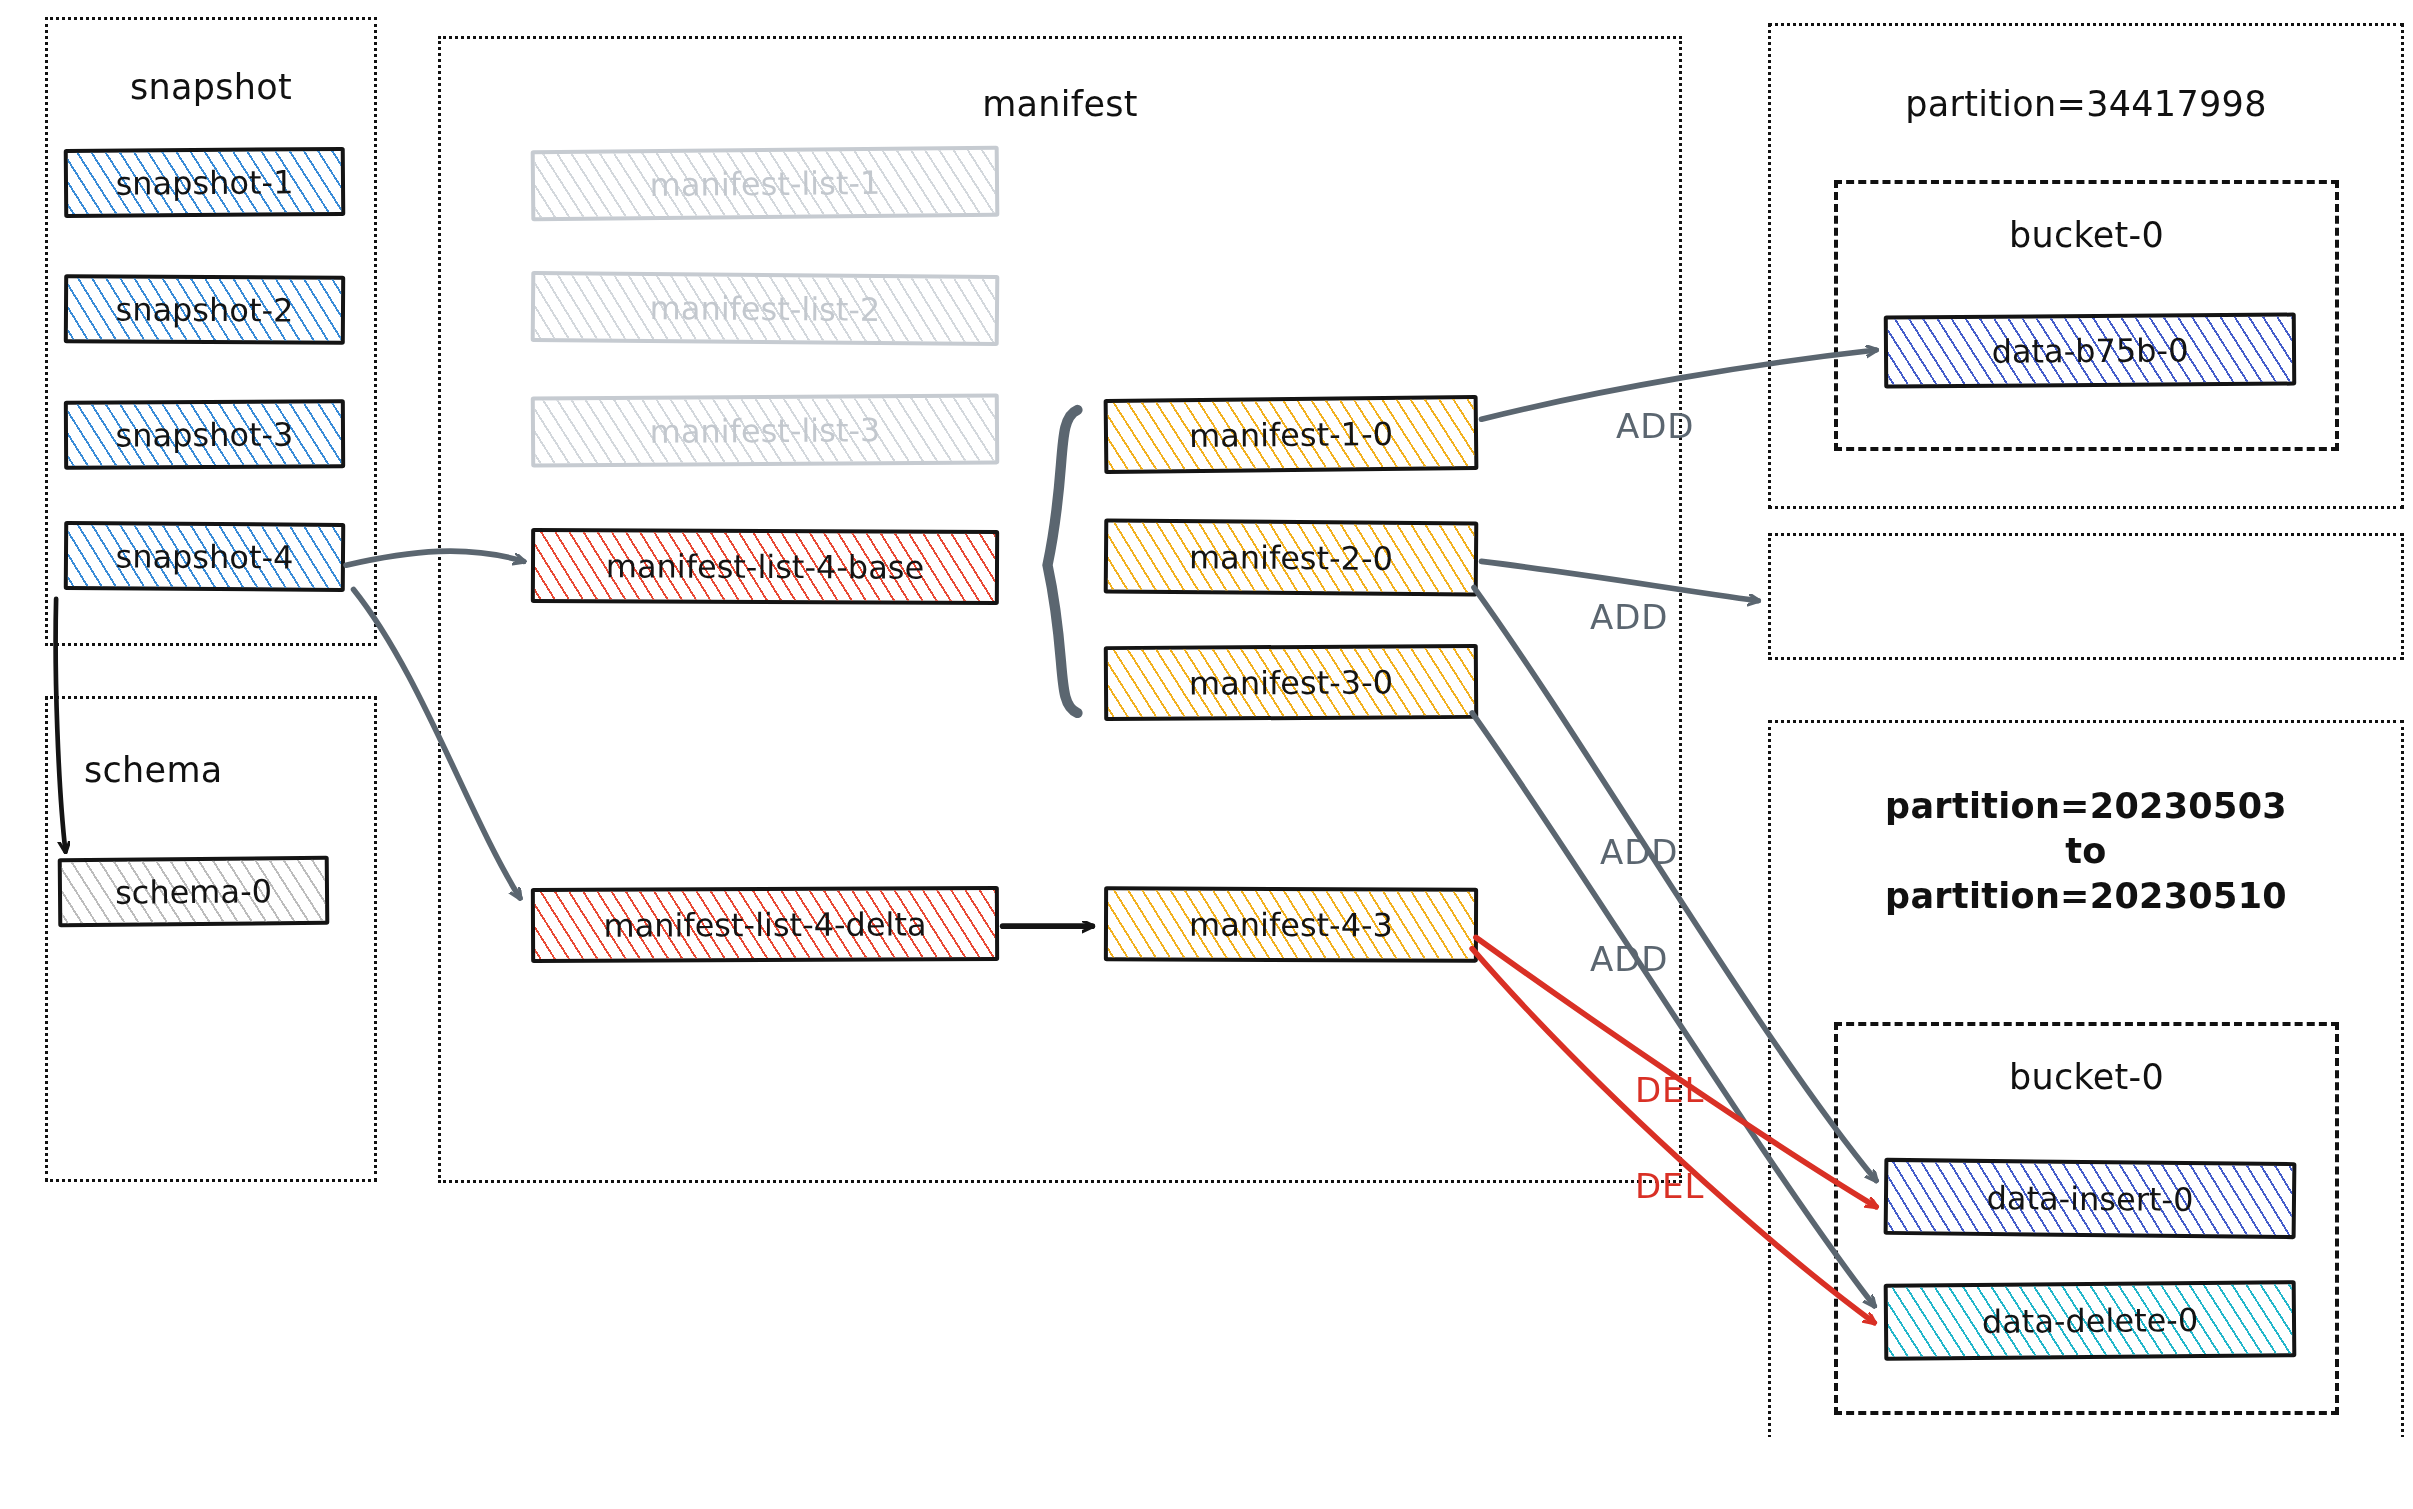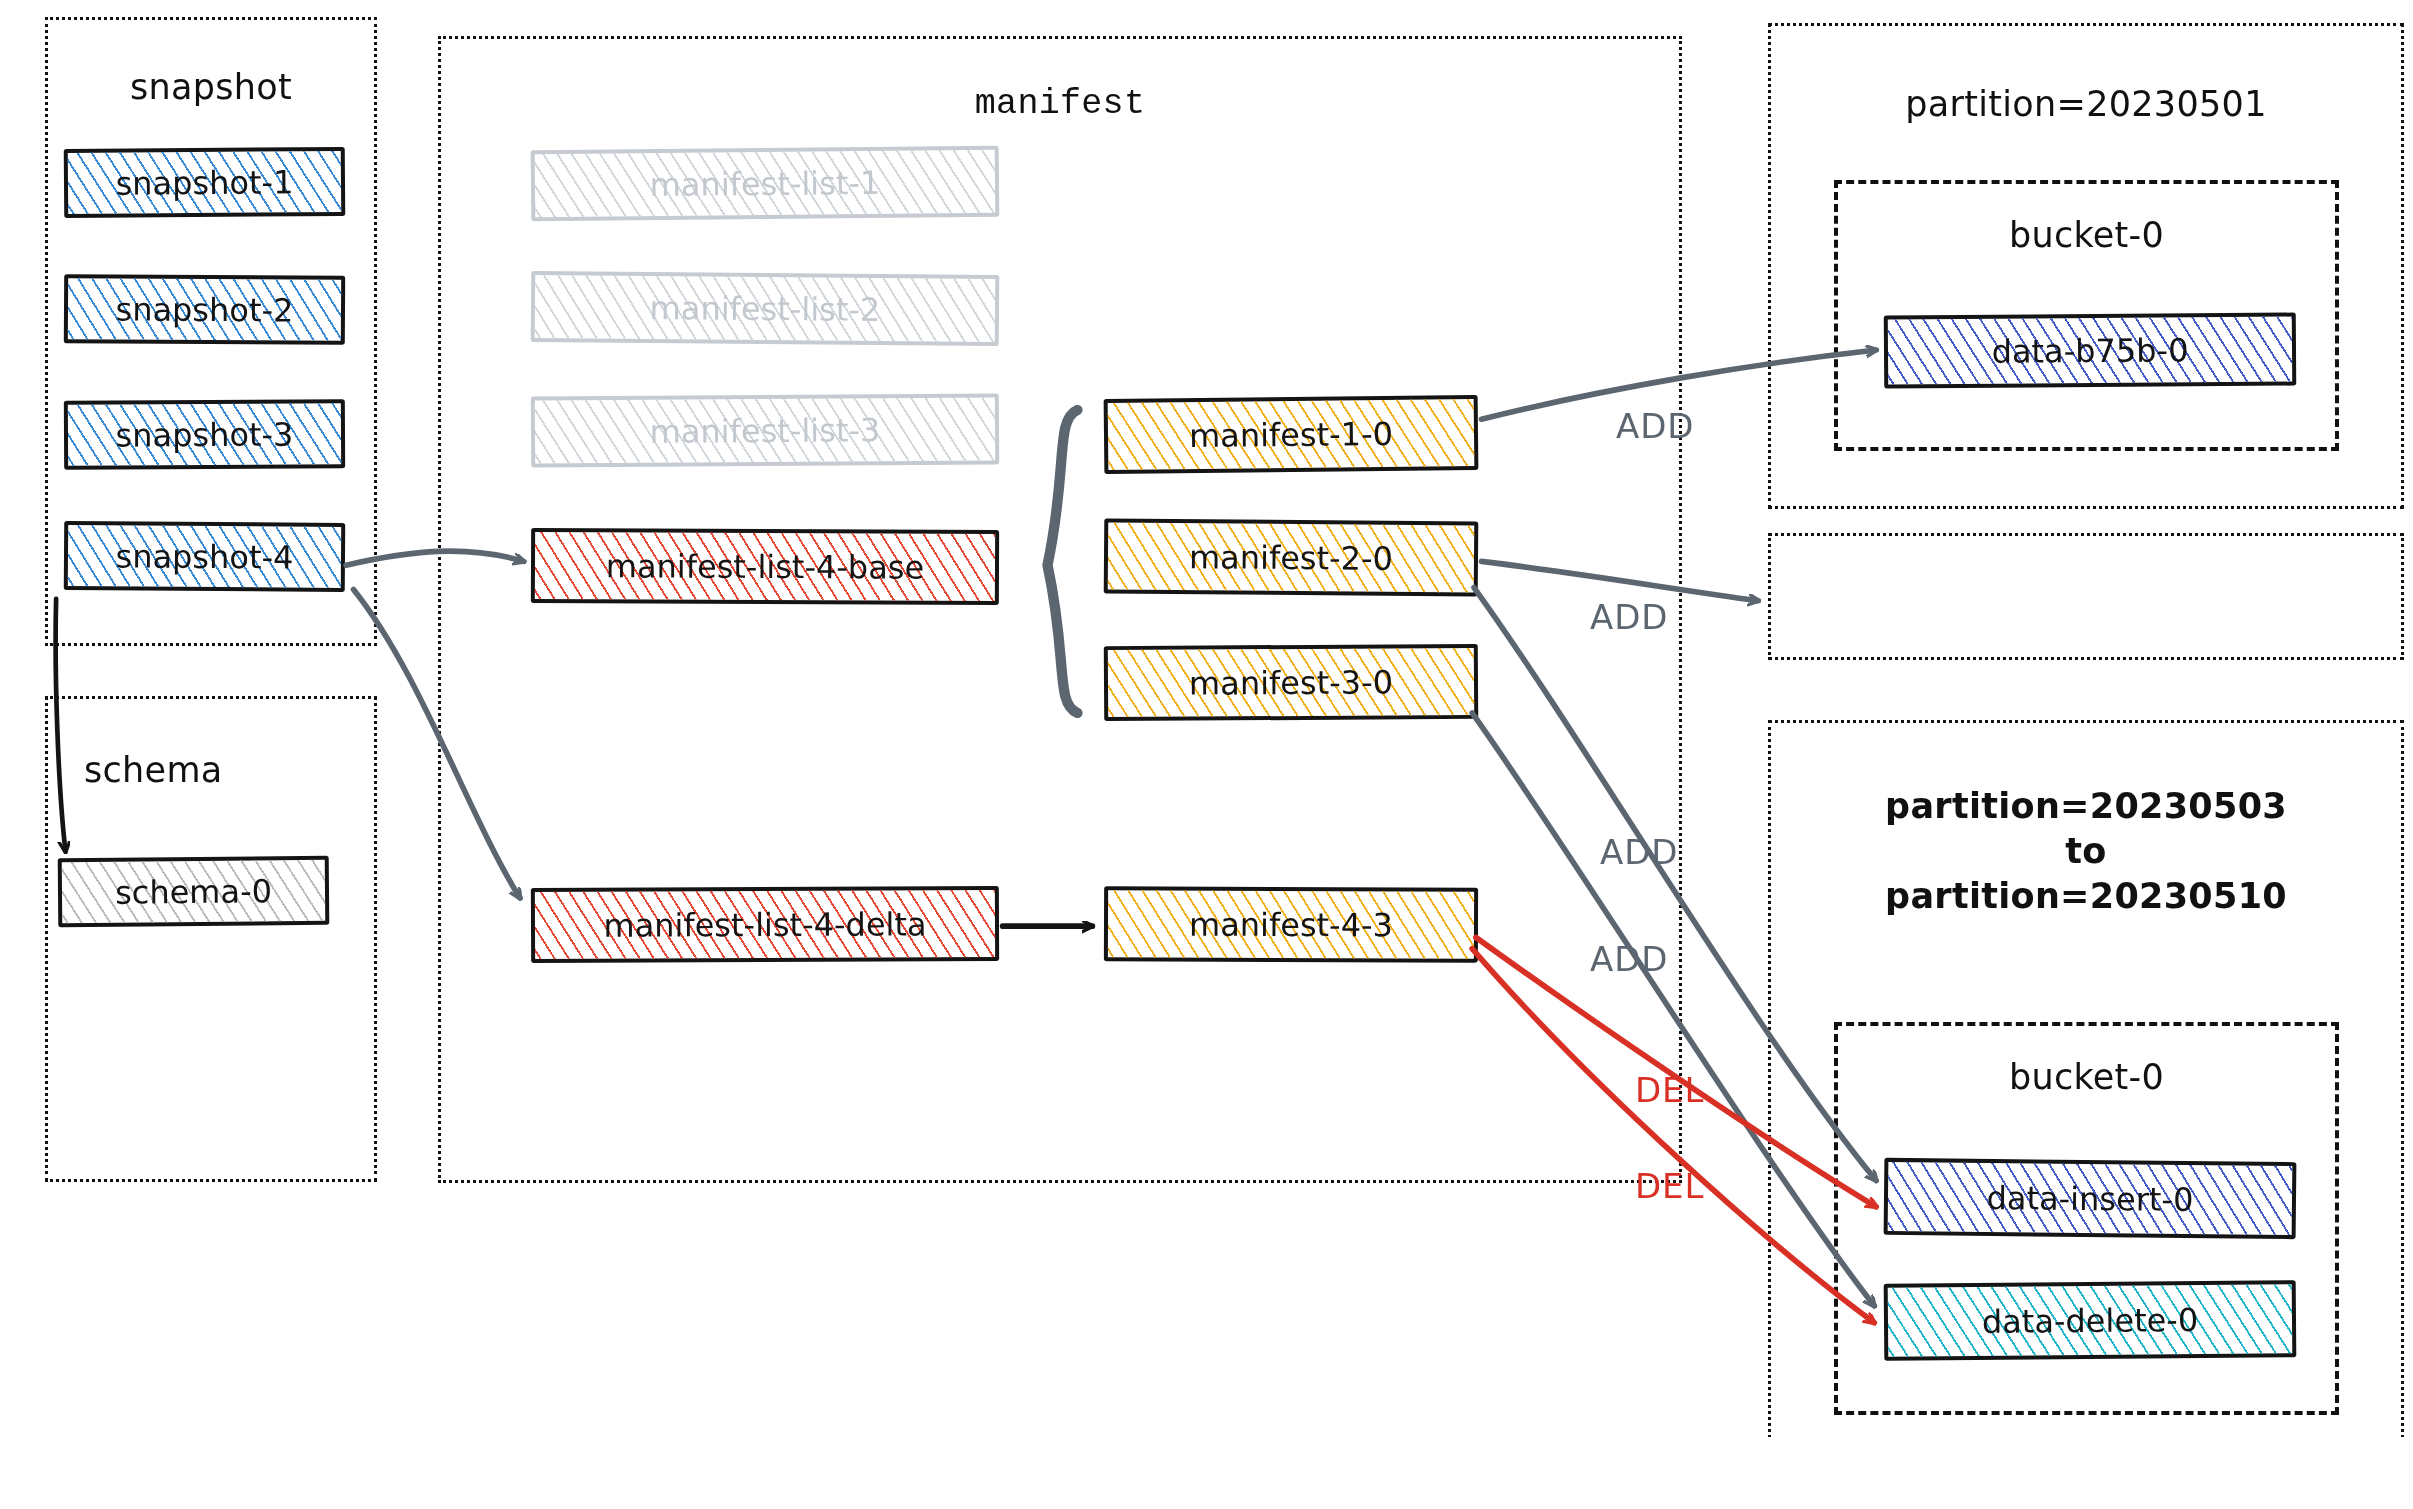--- a/index.html
+++ b/index.html
@@ -77,22 +77,22 @@
   <div class="panel dotted" style="left:438px;top:36px;width:1244px;height:1147px;"></div>
   <div class="panel dotted" style="left:1768px;top:22.5px;width:636px;height:486px;"></div>
   <div class="panel dotted" style="left:1768px;top:533px;width:636px;height:127px;"></div>
   <div class="panel dotted" style="left:1768px;top:720px;width:636px;height:754px;"></div>
 
   <div class="panel dashed" style="left:1834px;top:180px;width:505px;height:271px;"></div>
   <div class="panel dashed" style="left:1834px;top:1022px;width:505px;height:393px;"></div>
 
   <div class="panel-title" style="left:45px;top:65px;width:332px;">snapshot</div>
   <div class="panel-title" style="left:84px;top:748px;width:243px;text-align:left;">schema</div>
-  <div class="panel-title" style="left:438px;top:82px;width:1244px;font-family:Liberation Mono, monospace;">manifest</div>
-  <div class="panel-title" style="left:1768px;top:82px;width:636px;">partition=20230501</div>
+  <div class="panel-title" style="left:438px;top:82px;width:1244px;">manifest</div>
+  <div class="panel-title" style="left:1768px;top:82px;width:636px;">partition=34417998</div>
   <div class="panel-title" style="left:1768px;top:784px;width:636px;font-weight:bold;">partition=20230503
 to
 partition=20230510</div>
   <div class="panel-title" style="left:1834px;top:213px;width:505px;">bucket-0</div>
   <div class="panel-title" style="left:1834px;top:1055px;width:505px;">bucket-0</div>
 
   <div class="node blue" style="left:64px;top:148px;width:281px;height:69px;transform:rotate(-0.45deg);">
     <span>snapshot-1</span>
   </div>
   <div class="node blue" style="left:64px;top:275px;width:281px;height:69px;transform:rotate(0.35deg);">

